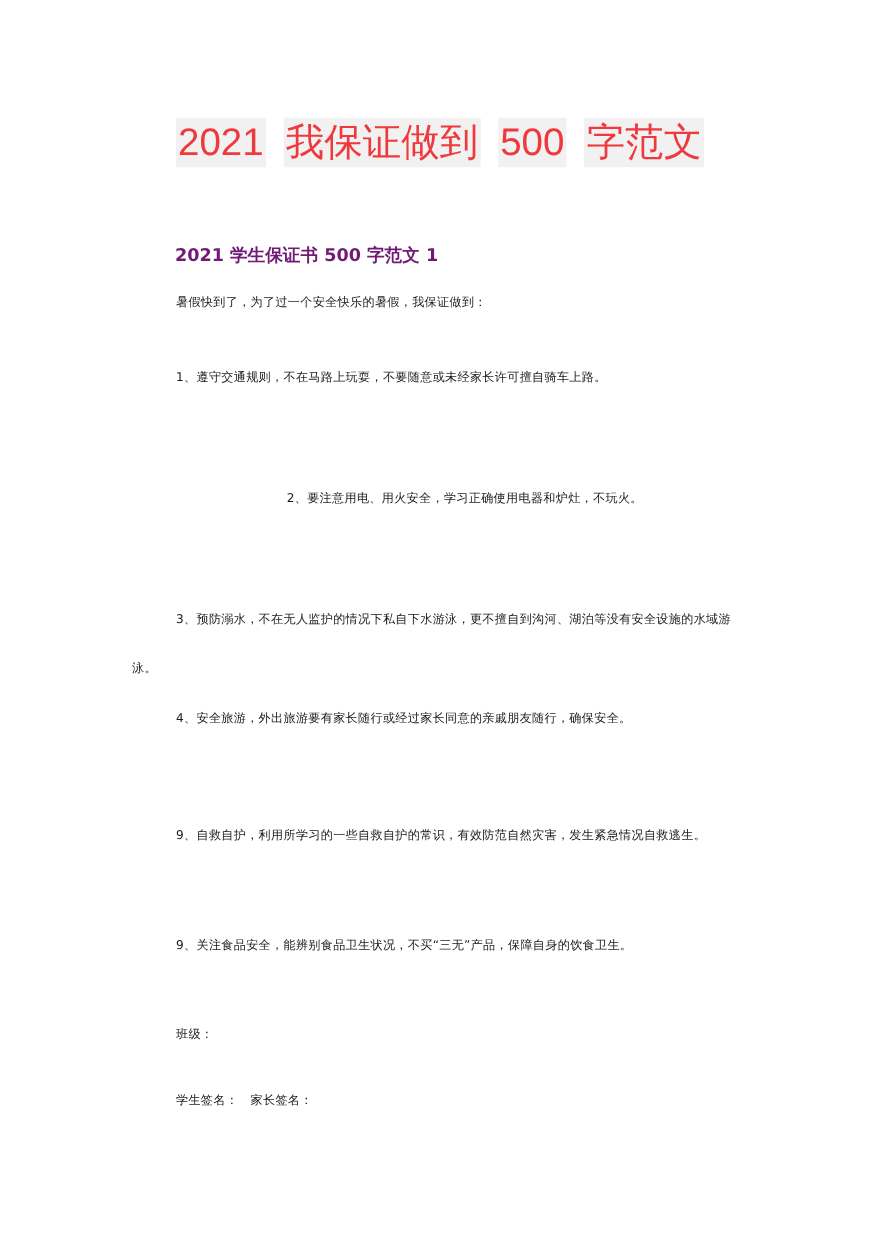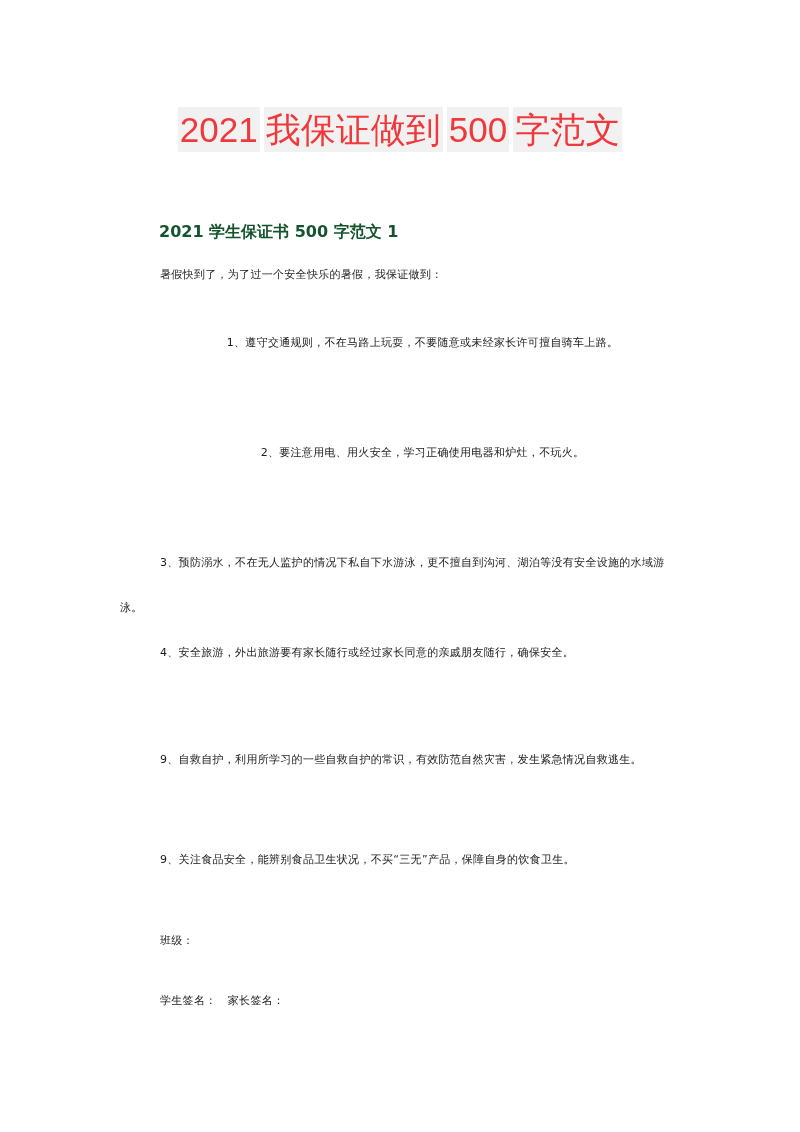--- a/index.html
+++ b/index.html
@@ -28,29 +28,29 @@
       width: 800px;
       text-align: center;
       font-size: 35px;
       line-height: 44px;
       color: #f0393c;
       font-family: "Liberation Sans", "DejaVu Sans", sans-serif;
     }
     .title .seg {
       background: #f1f1f1;
       padding: 3px 2px 3px 2px;
-      margin: 0 2px;
+      margin: 0 8px;
     }
     .subhead {
       position: absolute;
       top: 222px;
       left: 159px;
       font-size: 16px;
       font-weight: bold;
-      color: #14532d;
+      color: #701a75;
       font-family: "DejaVu Sans", "Liberation Sans", sans-serif;
     }
     .para {
       position: absolute;
       left: 120px;
       width: 565px;
       font-size: 11px;
       line-height: 45px;
       text-indent: 40px;
       margin: 0;
@@ -63,21 +63,21 @@
 <div class="page">
 
   <div class="title">
     <span class="seg">2021</span><span class="seg">我保证做到</span><span class="seg">500</span><span class="seg">字范文</span>
   </div>
 
   <div class="subhead">2021 学生保证书 500 字范文 1</div>
 
   <p class="para" style="top:252px;">暑假快到了，为了过一个安全快乐的暑假，我保证做到：</p>
 
-  <p class="para" style="top:320px;text-align:center;">1、遵守交通规则，不在马路上玩耍，不要随意或未经家长许可擅自骑车上路。</p>
+  <p class="para" style="top:320px;">1、遵守交通规则，不在马路上玩耍，不要随意或未经家长许可擅自骑车上路。</p>
 
   <p class="para" style="top:430px;text-align:center;">2、要注意用电、用火安全，学习正确使用电器和炉灶，不玩火。</p>
 
   <p class="para" style="top:540px;">3、预防溺水，不在无人监护的情况下私自下水游泳，更不擅自到沟河、湖泊等没有安全设施的水域游泳。</p>
 
   <p class="para" style="top:630px;">4、安全旅游，外出旅游要有家长随行或经过家长同意的亲戚朋友随行，确保安全。</p>
 
   <p class="para" style="top:737px;">9、自救自护，利用所学习的一些自救自护的常识，有效防范自然灾害，发生紧急情况自救逃生。</p>
 
   <p class="para" style="top:837px;">9、关注食品安全，能辨别食品卫生状况，不买“三无”产品，保障自身的饮食卫生。</p>

